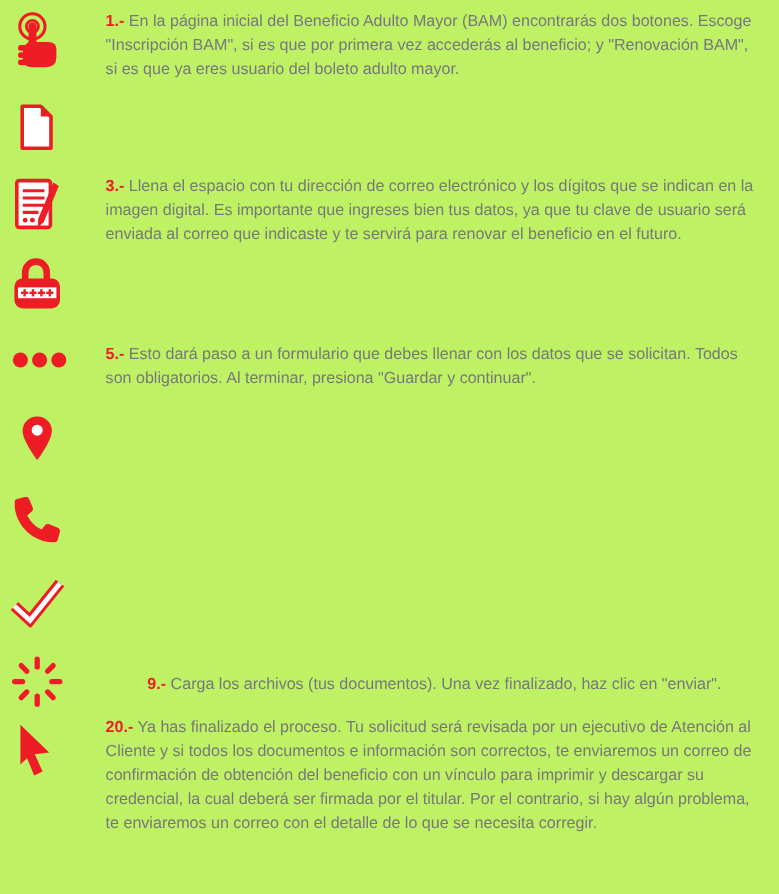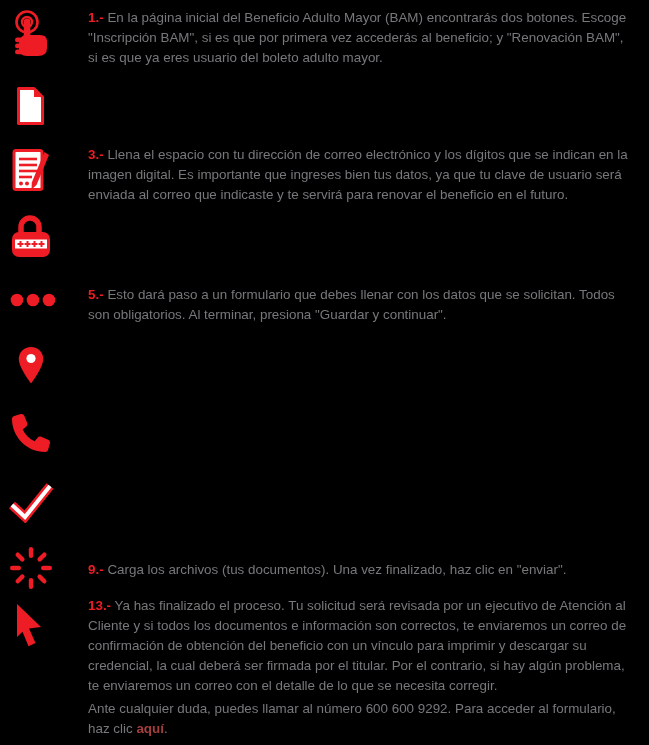--- a/index.html
+++ b/index.html
@@ -1,20 +1,20 @@
 <!DOCTYPE html>
 <html lang="es"><head>
 <meta charset="utf-8">
 <title>Beneficio Adulto Mayor - Instrucciones</title>
 <style>
   html,body{margin:0;padding:0;background:#ffffff;}
   .canvas{
     position:relative;
     width:649px;height:745px;
-    background:#000000;
+    background:#bef264;
     font-family:"Liberation Sans","DejaVu Sans",sans-serif;
     overflow:hidden;
   }
   .text{
     position:absolute;
     left:88px;width:548px;
     margin:0;
     font-size:13.4px;line-height:20px;
     color:#77787b;
   }
@@ -24,21 +24,21 @@
   a.link{color:#a33e3e;font-weight:bold;text-decoration:none;cursor:pointer;}
   
   .t1{top:8px;}   .i1{left:13px;top:9px;}
   .t2{top:92px;}  .i2{left:15px;top:86px;}
   .t3{top:145px;} .i3{left:12px;top:147px;}
   .t4{top:227px;} .i4{left:10px;top:213px;}
   .t5{top:285px;} .i5{left:10px;top:293px;}
   .t6{top:352px;} .i6{left:17px;top:346px;}
   .t7{top:417px;} .i7{left:12px;top:414px;}
   .t8{top:486px;} .i8{left:8px;top:481px;}
-  .t9{top:560px;} .i9{left:9px;top:546px;}
+  .t9{top:560px;text-align:center;} .i9{left:9px;top:546px;}
   .t10{top:596px;}.i10{left:14px;top:603px;}
   .tf{top:699px;}
 </style>
 </head>
 <body>
 
 <div class="canvas">
 
   <div class="icon i1">
     <svg width="36" height="48" viewBox="0 0 36 48">
@@ -148,22 +148,18 @@
     <span class="num">9.-</span>
     <span>Carga los archivos (tus documentos). Una vez finalizado, haz clic en "enviar".</span>
   </p>
 
   <div class="icon i10">
     <svg width="32" height="46" viewBox="0 0 32 46">
       <path d="M3 1 L27 24 L15 25.5 L21.5 40 L14.5 43.2 L8.5 28.8 L3 34 Z" fill="#ee1c24"></path>
     </svg>
   </div>
   <p class="text t10">
-    <span class="num">13.-</span>
+    <span class="num">20.-</span>
     <span>Ya has finalizado el proceso. Tu solicitud será revisada por un ejecutivo de Atención al Cliente y si todos los documentos e información son correctos, te enviaremos un correo de confirmación de obtención del beneficio con un vínculo para imprimir y descargar su credencial, la cual deberá ser firmada por el titular. Por el contrario, si hay algún problema, te enviaremos un correo con el detalle de lo que se necesita corregir.</span>
   </p>
 
-  <p class="text tf">
-    <span>Ante cualquier duda, puedes llamar al número 600 600 9292. Para acceder al formulario, haz clic</span>
-    <a href="#" class="link">aquí</a><span>.</span>
-  </p>
 
 </div>
 
 </body></html>

